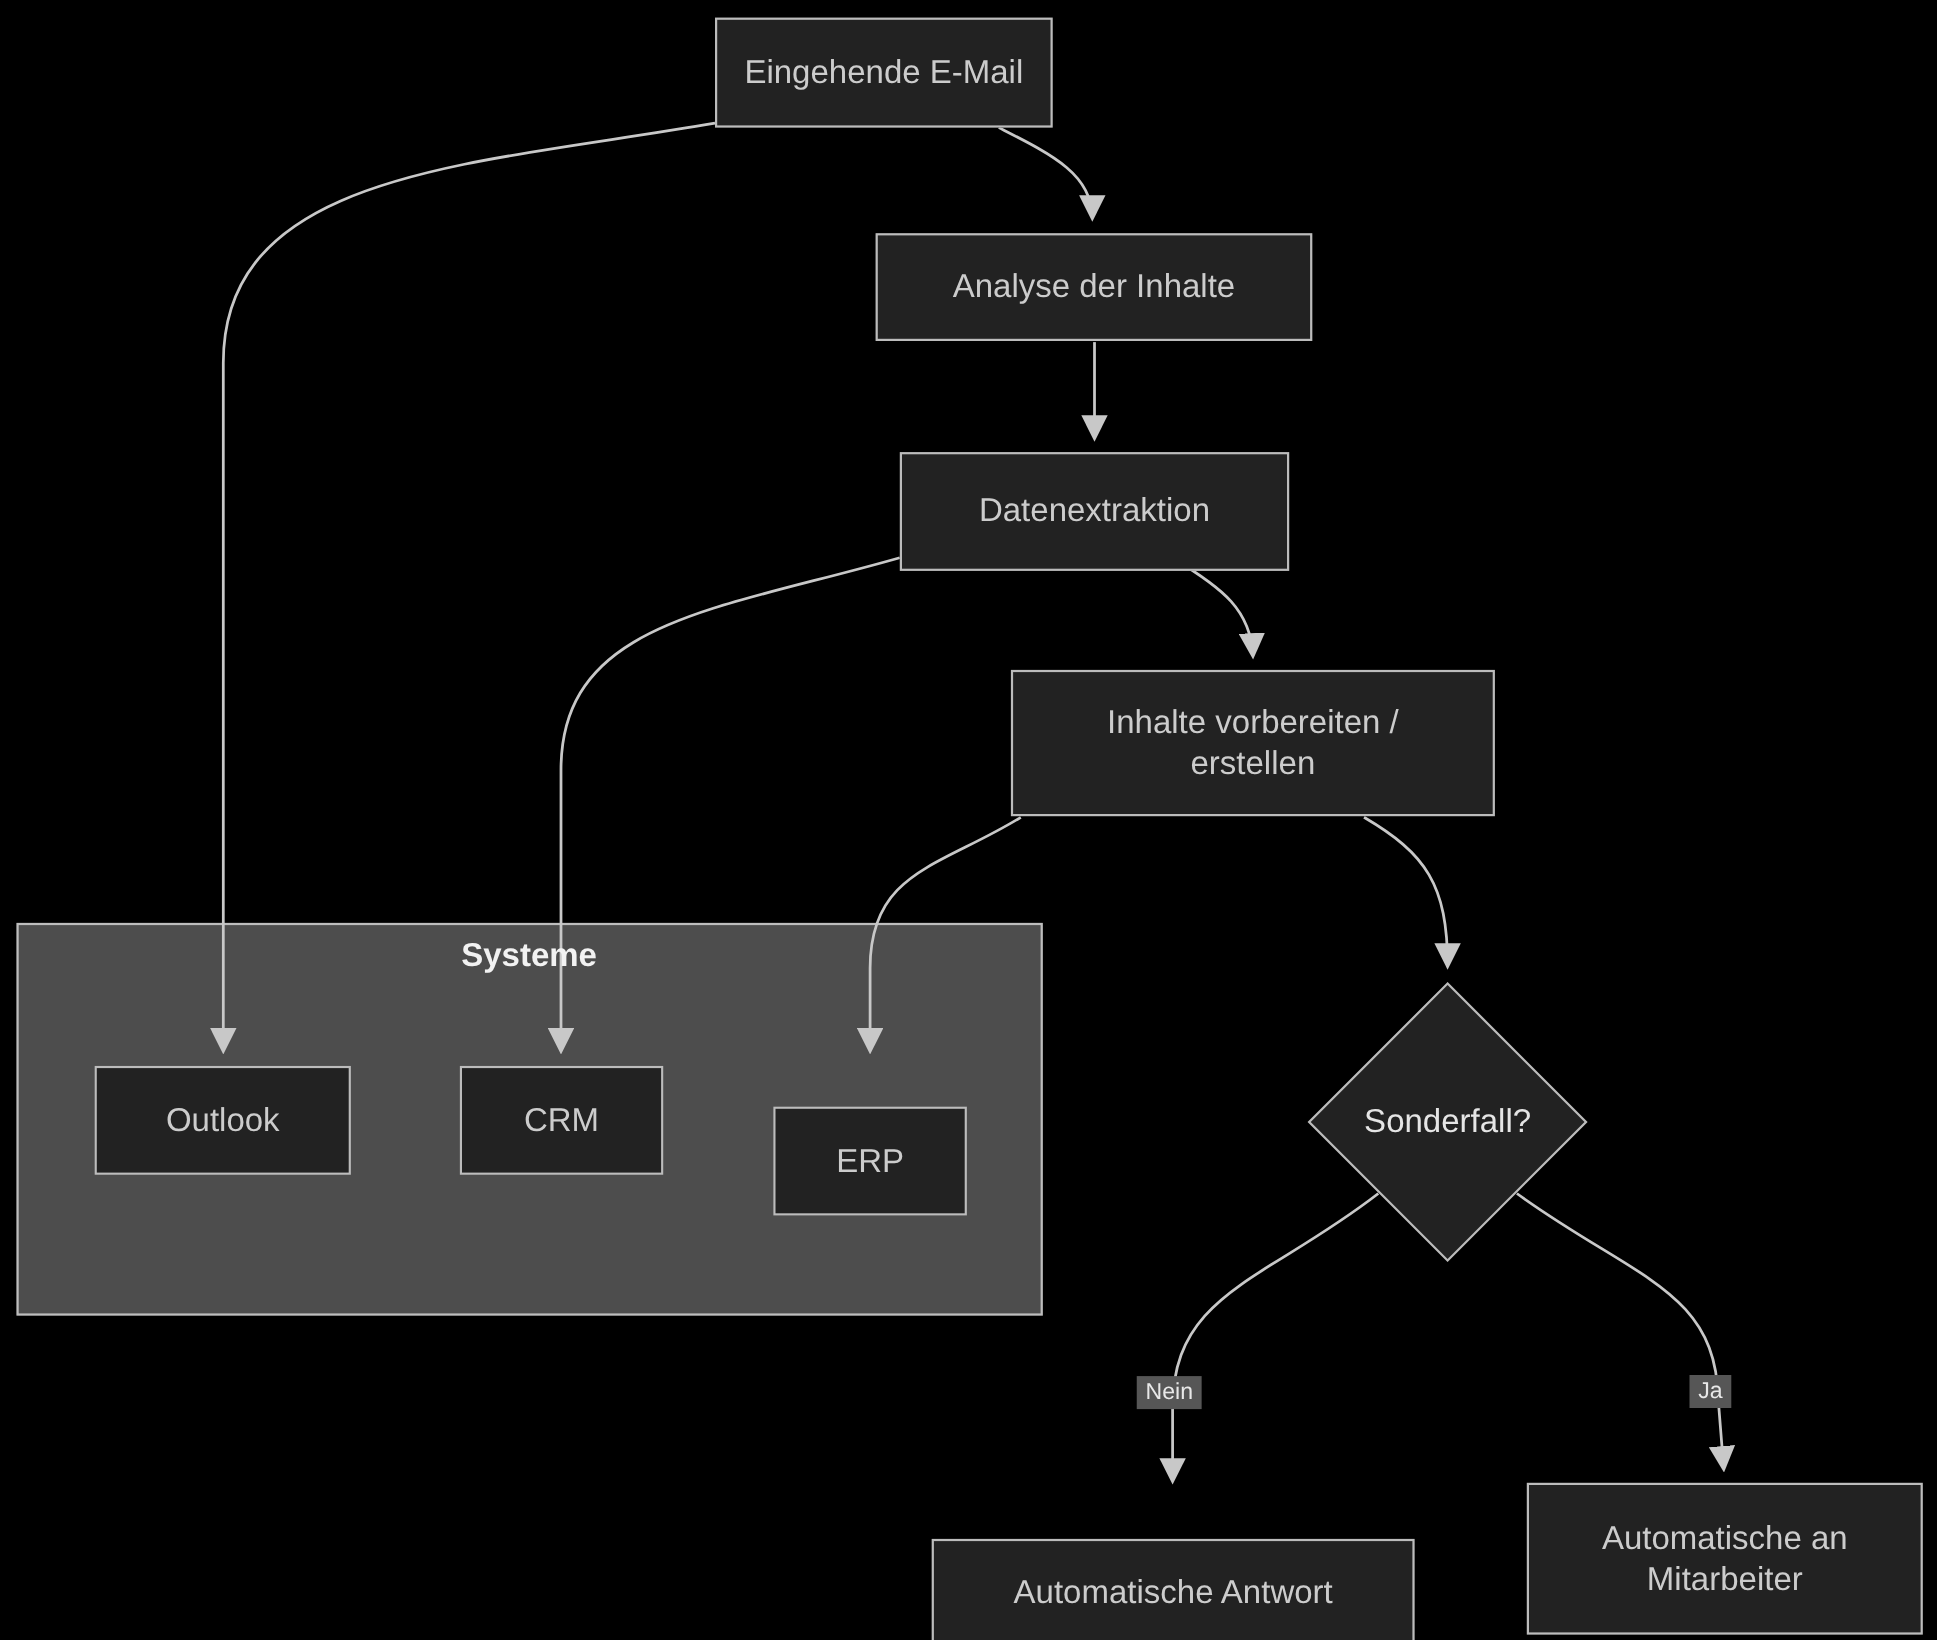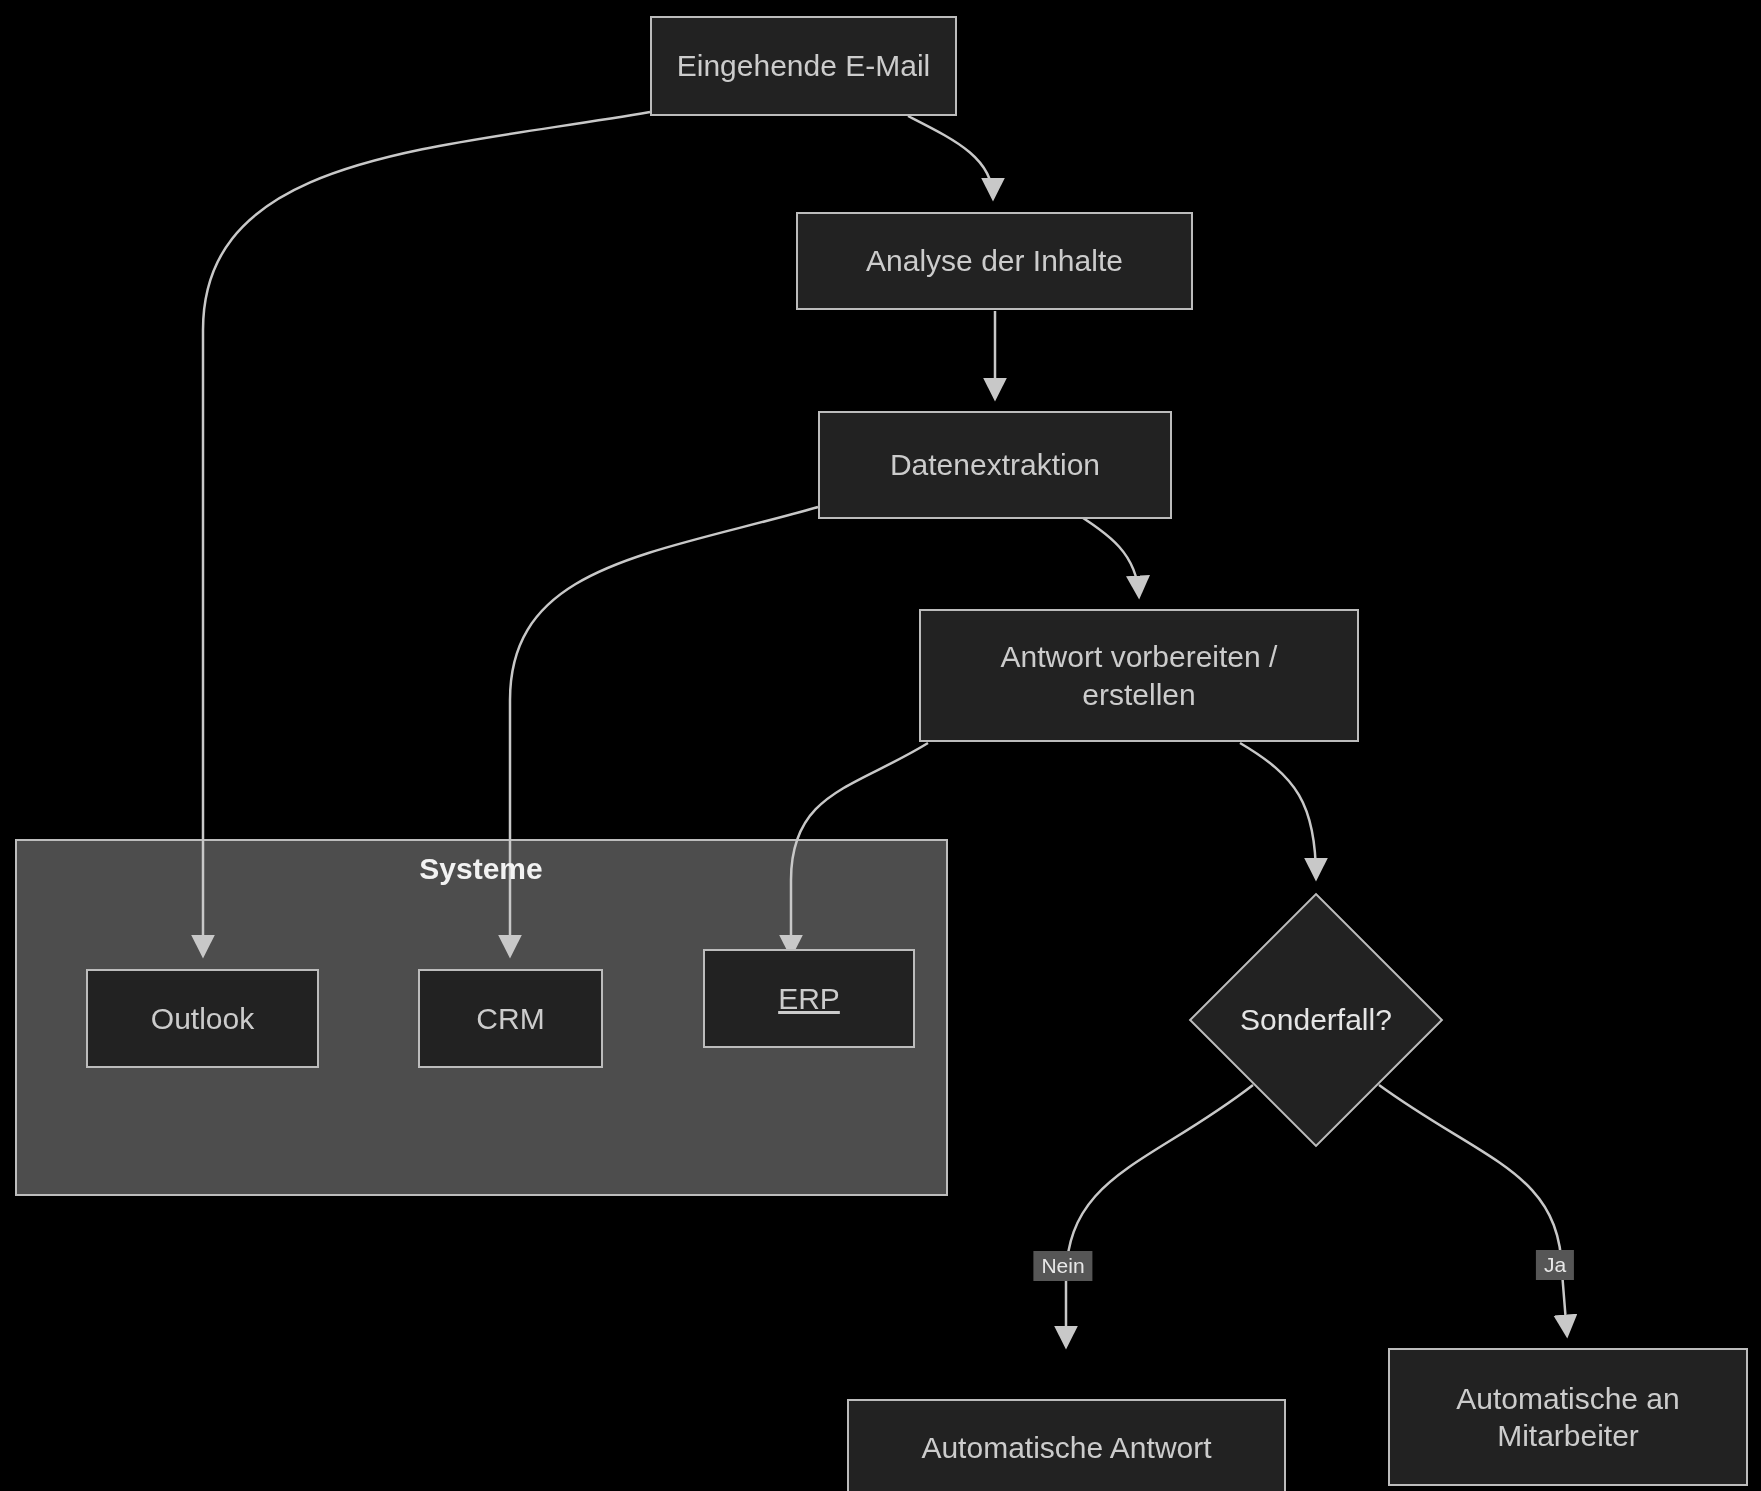--- a/index.html
+++ b/index.html
@@ -92,21 +92,21 @@
   .edge-label.nein { left: 1063px; top: 1266px; }
   .edge-label.ja   { left: 1555px; top: 1265px; }
 
   
   .n-eingehende     { left: 650px;  top: 16px;   width: 307px; height: 100px; }
   .n-analyse        { left: 796px;  top: 212px;  width: 397px; height: 98px;  }
   .n-daten          { left: 818px;  top: 411px;  width: 354px; height: 108px;  }
   .n-antwort        { left: 919px;  top: 609px;  width: 440px; height: 133px; }
   .n-outlook        { left: 86px;   top: 969px;  width: 233px; height: 99px;  }
   .n-crm            { left: 418px;  top: 969px;  width: 185px; height: 99px;  }
-  .n-erp            { left: 703px;  top: 949px;  width: 212px; height: 99px; text-decoration: underline;  }
+  .n-erp            { left: 703px;  top: 1006px;  width: 176px; height: 99px;  }
   .n-auto           { left: 847px;  top: 1359px; width: 439px; height: 98px; margin-top: 40px;  }
   .n-weiter         { left: 1388px; top: 1348px; width: 360px; height: 138px; }
 </style>
 </head>
 <body>
 
 <div class="canvas">
 
   <div class="cluster"></div>
   <div class="cluster-label">Systeme</div>
@@ -137,21 +137,21 @@
   <div class="node n-analyse">
     <span class="lbl">Analyse der Inhalte</span>
   </div>
 
   <div class="node n-daten">
     <span class="lbl">Datenextraktion</span>
   </div>
 
   <div class="node n-antwort">
     <span class="lbl">
-      <span>Antwort vorbereiten /</span><br>
+      <span>Inhalte vorbereiten /</span><br>
       <span>erstellen</span>
     </span>
   </div>
 
   <div class="node n-outlook">
     <span class="lbl">Outlook</span>
   </div>
 
   <div class="node n-crm">
     <span class="lbl">CRM</span>

